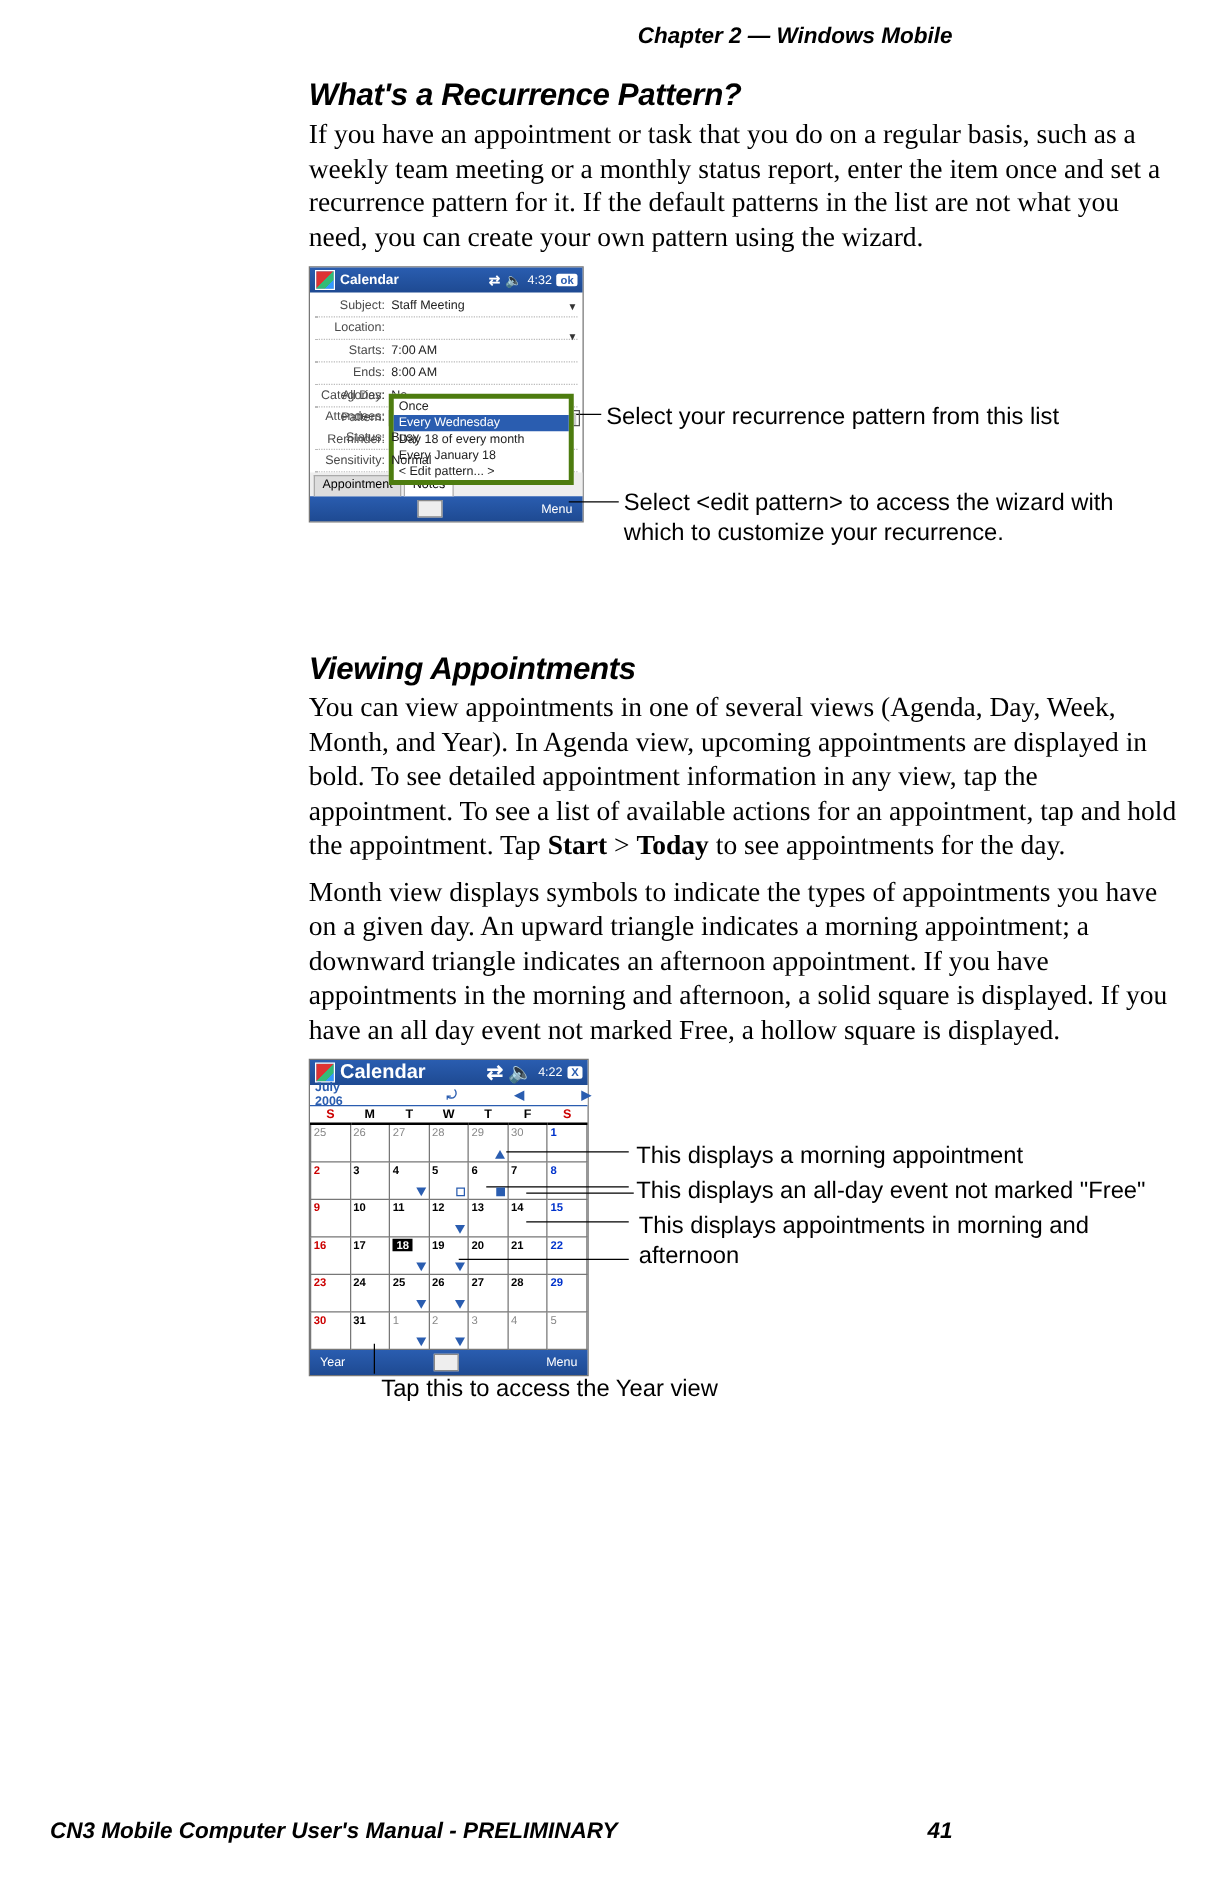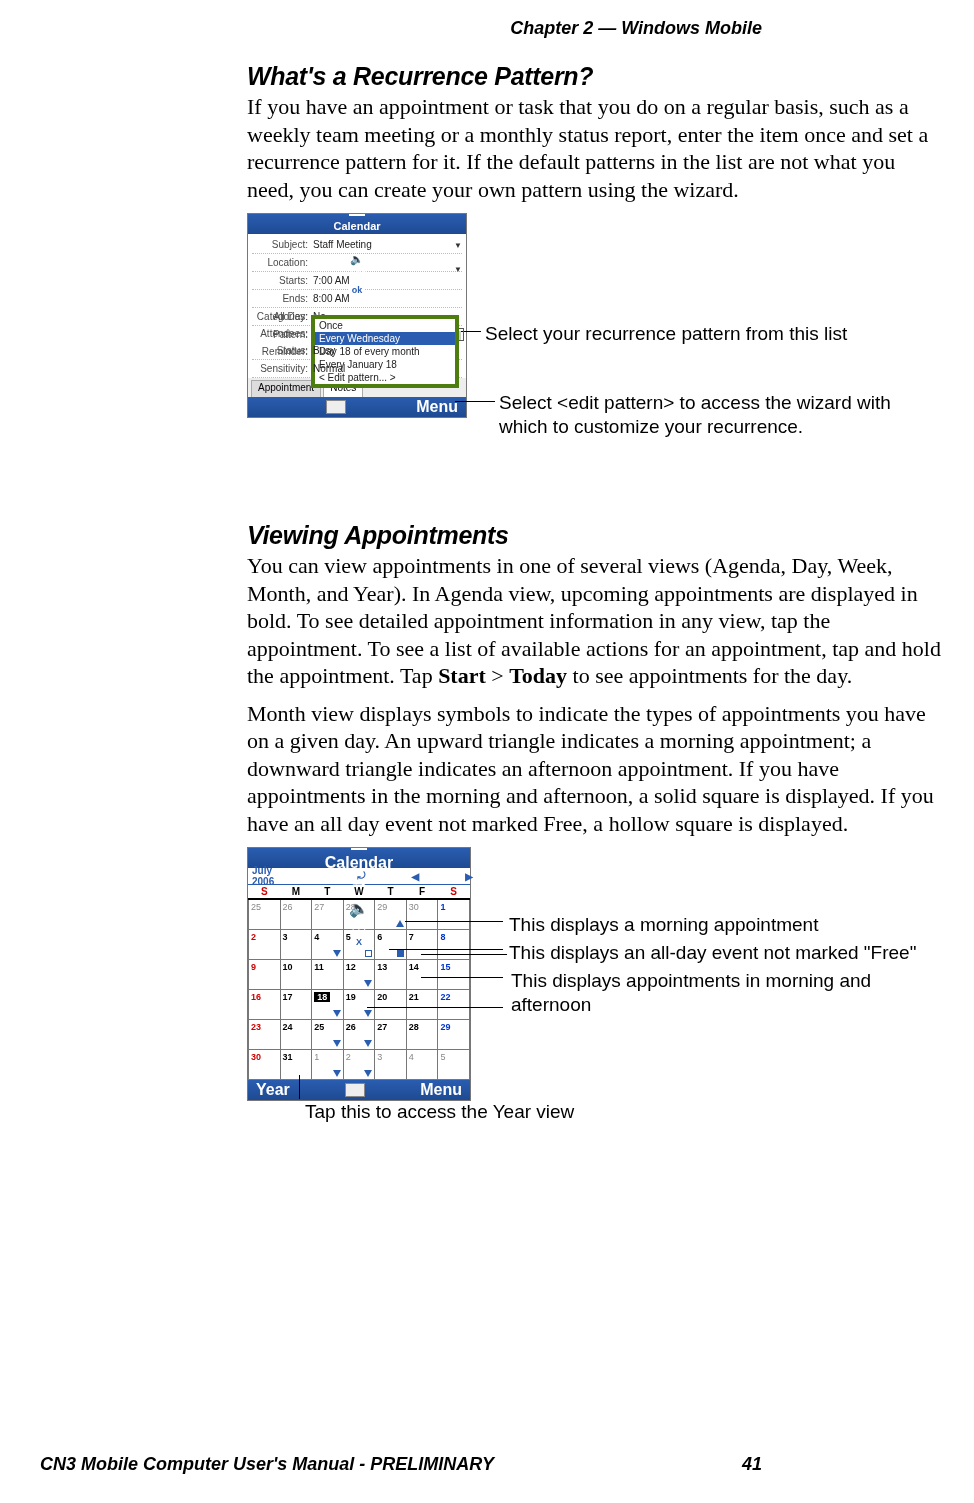--- a/index.html
+++ b/index.html
@@ -82,21 +82,20 @@
   }
   .wm-titlebar {
     height: 20px;
     background: linear-gradient(#2a5db0, #1e4a92);
     color: #fff;
     display: flex;
     align-items: center;
     padding: 0 4px;
     gap: 4px;
     font-weight: bold;
-    flex-direction: column;
   }
   .wm-titlebar .flag {
     width: 14px; height: 14px;
     background: linear-gradient(135deg,#d33 0 50%,#3b7 0 75%,#39f 0);
     border: 1px solid #fff;
   }
   .wm-titlebar .title { flex: 1; }
   .wm-titlebar .clock { font-weight: normal; font-size: 10px; }
   .wm-titlebar .ok {
     background:#fff;color:#2a5db0;font-size:9px;padding:0 3px;border-radius:2px;
@@ -115,21 +114,21 @@
     background:#fff;
   }
   .wm-dropdown .opt { padding:1px 4px; white-space:nowrap; overflow:hidden;}
   .wm-dropdown .opt.sel { background:#2a5db0; color:#fff; }
   .wm-tabs { height:17px; background:#eee; display:flex; gap:2px; padding:2px 3px 0;}
   .wm-tabs .tab { padding:1px 6px; font-size:10px; background:#fff; border:1px solid #aaa; border-bottom:none;}
   .wm-tabs .tab.inactive { background:#ddd; }
   .wm-bottombar {
     height:20px; background:linear-gradient(#2a5db0,#1e4a92);
     display:flex; justify-content:space-between; align-items:center;
-    color:#fff; font-size:16px; padding:0 8px; font-weight:bold;
+    color:#fff; font-size:10px; padding:0 8px; font-weight:normal;
   }
   .wm-bottombar .kbd {
     width:18px;height:12px;background:#eee;border:1px solid #888;
   }
 
   
   .wm-month {
     width:222px;
     border:1px solid #777;
     font-family: Tahoma, sans-serif;

